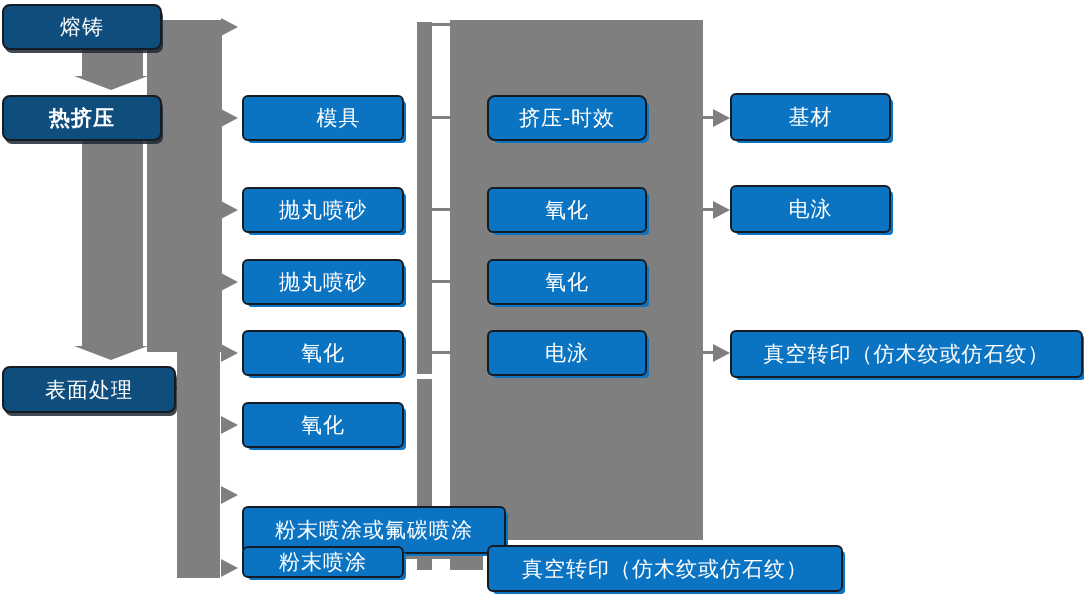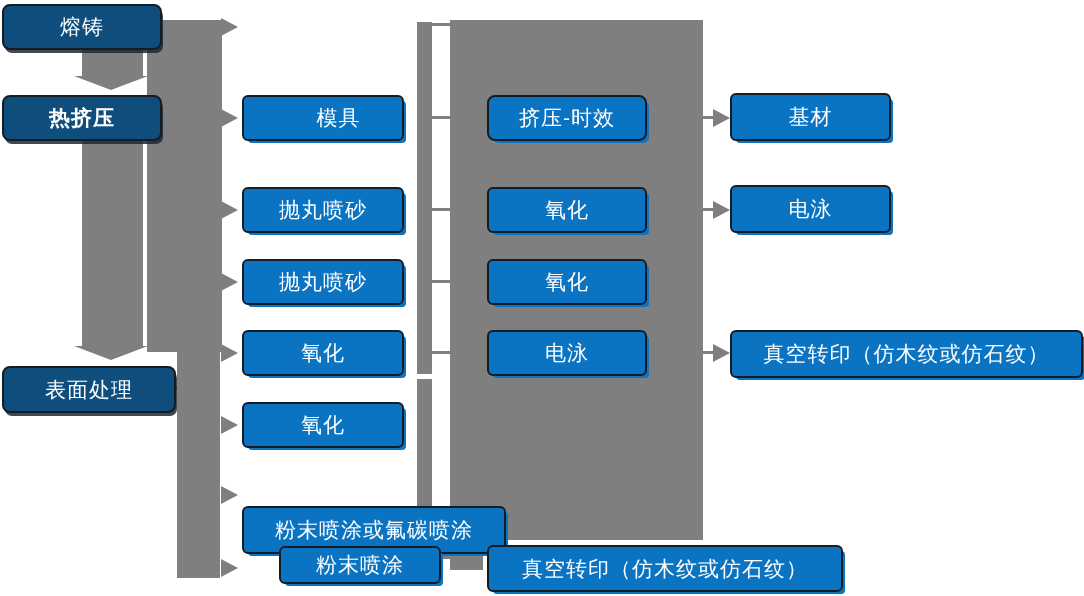--- a/index.html
+++ b/index.html
@@ -110,21 +110,21 @@
   </div>
   <div class="node light" style="left:242px;top:330px;width:162px;height:46px;">
     <span>氧化</span>
   </div>
   <div class="node light" style="left:242px;top:402px;width:162px;height:46px;">
     <span>氧化</span>
   </div>
   <div class="node light" style="left:242px;top:470px;width:264px;height:48px;margin-top:36px;">
     <span>粉末喷涂或氟碳喷涂</span>
   </div>
-  <div class="node light" style="left:242px;top:546px;width:162px;height:38px;margin-left:37px;">
+  <div class="node light" style="left:242px;top:546px;width:162px;height:32px;">
     <span>粉末喷涂</span>
   </div>
 
   <div class="node light" style="left:487px;top:95px;width:160px;height:46px;border-radius:8px;">
     <span>挤压-时效</span>
   </div>
   <div class="node light" style="left:487px;top:187px;width:160px;height:46px;">
     <span>氧化</span>
   </div>
   <div class="node light" style="left:487px;top:259px;width:160px;height:46px;">

